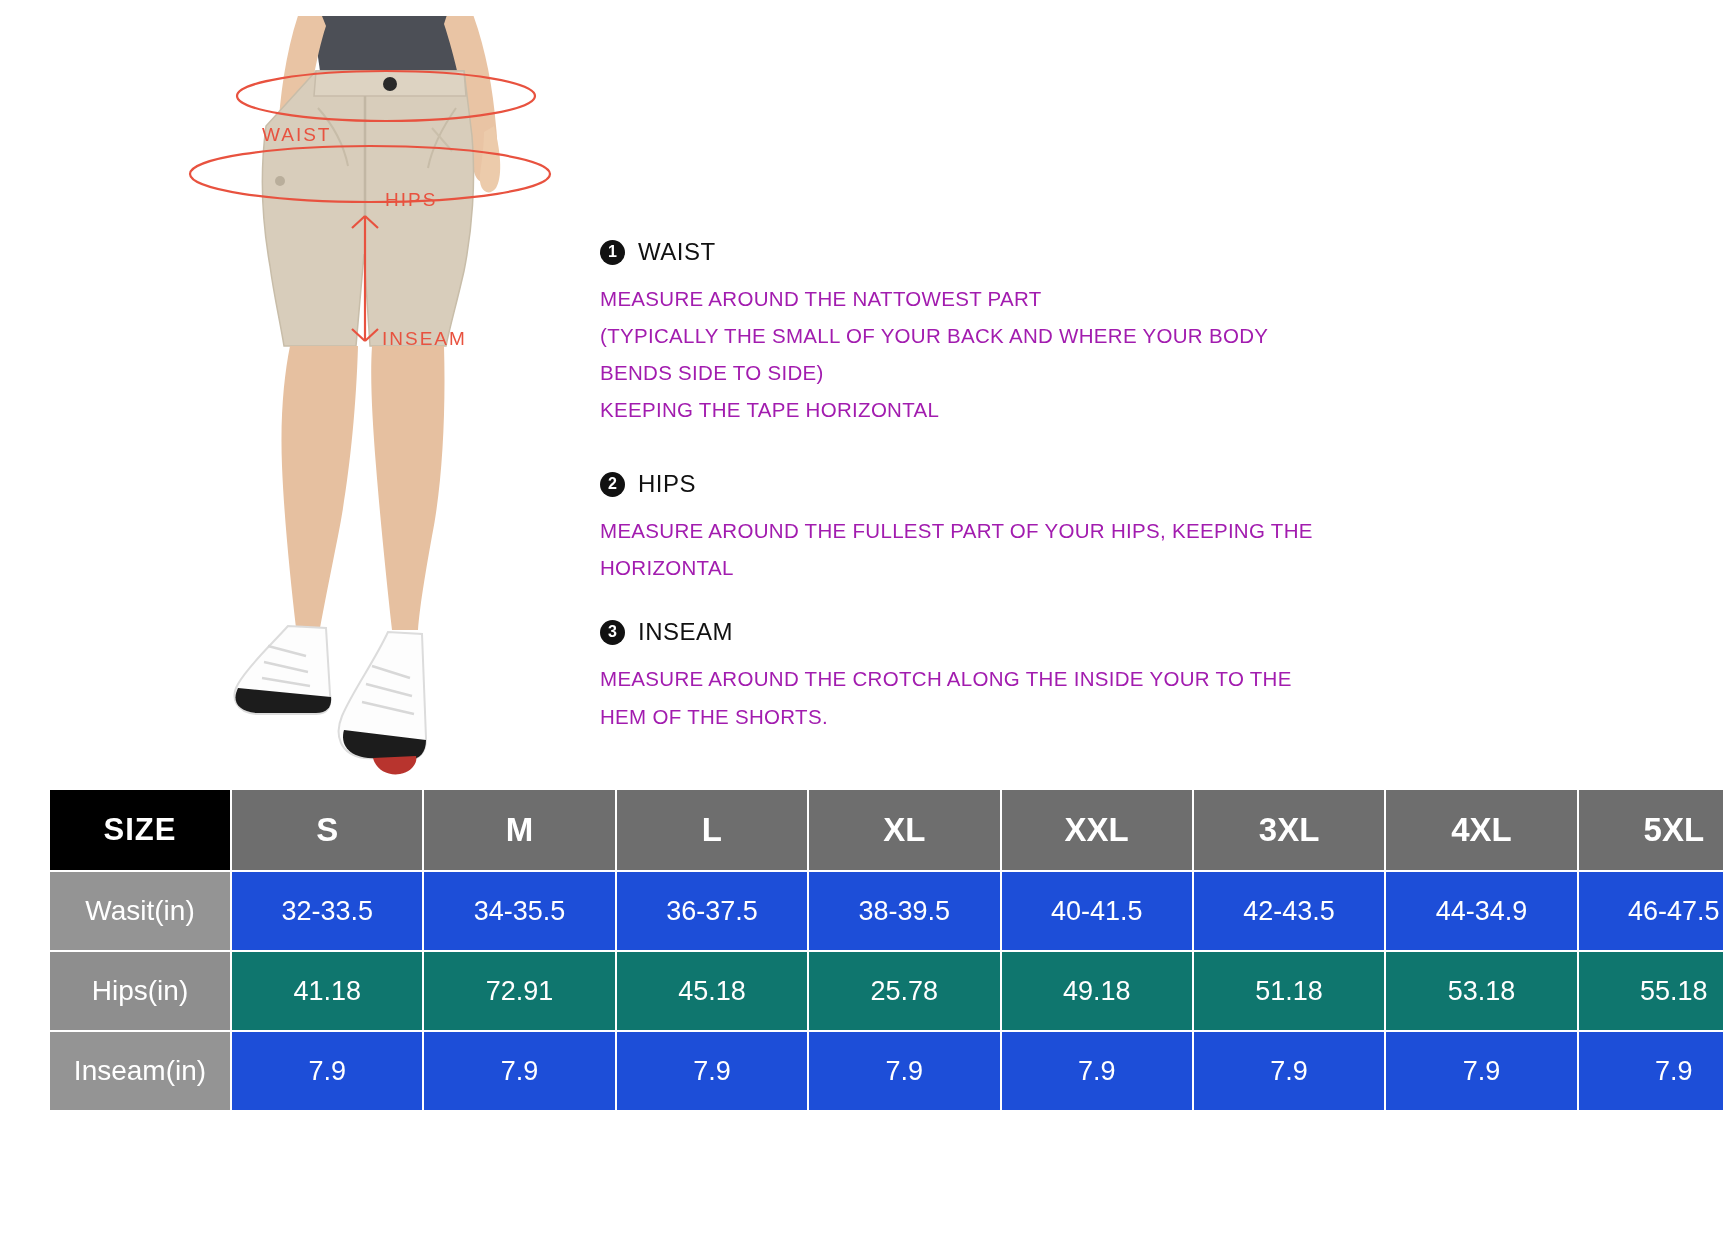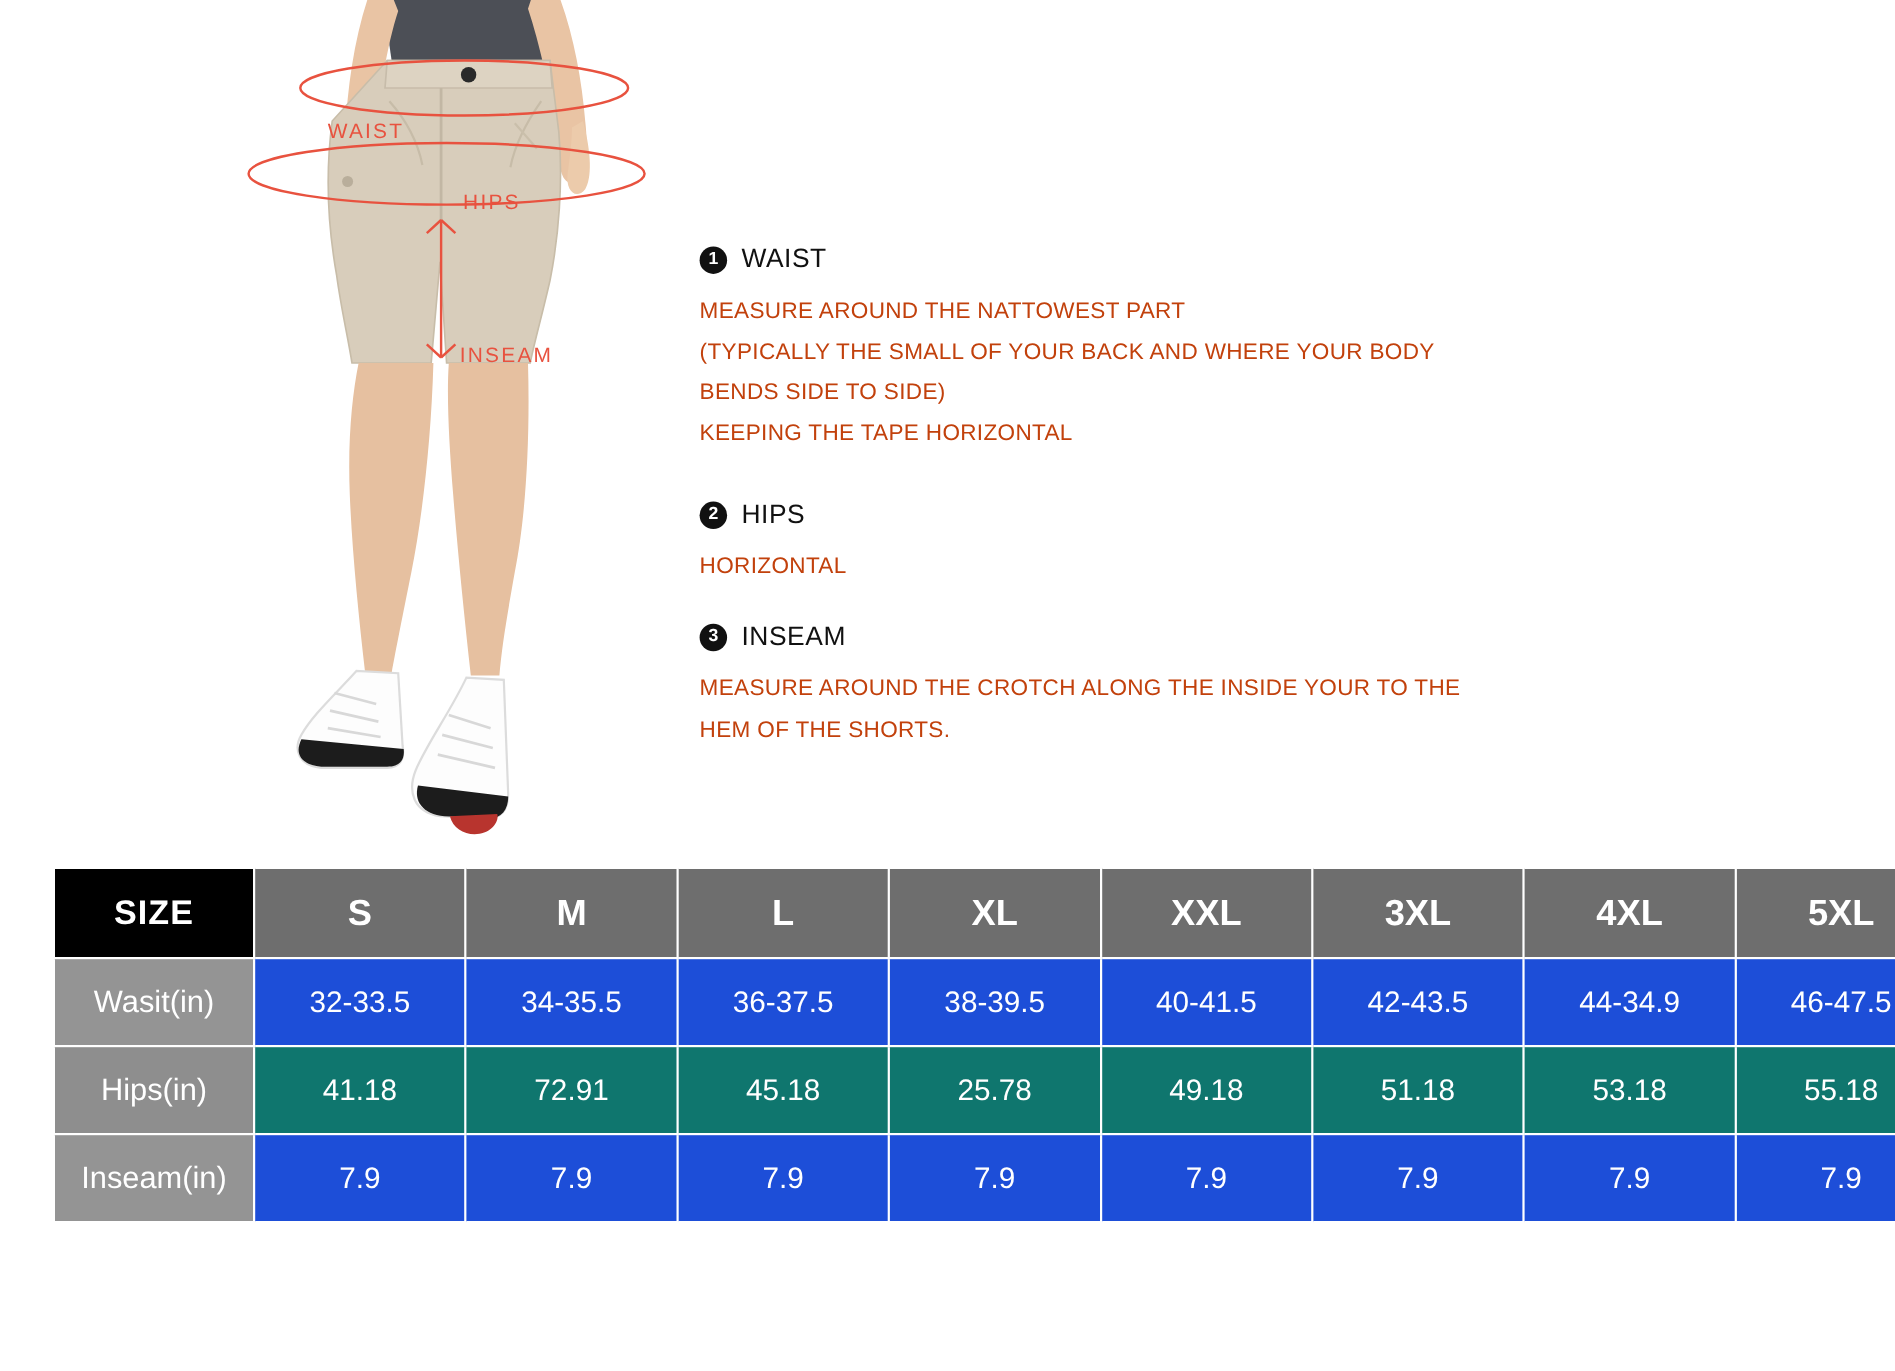--- a/index.html
+++ b/index.html
@@ -11,24 +11,23 @@
     width: 1723px;
     height: 1246px;
     font-family: "Liberation Sans", sans-serif;
     position: relative;
     overflow: hidden;
   }
 
   
   .top-area {
     position: absolute;
-    left: 0; top: 0;
+    left: 0; top: 16px;
     width: 1575px;
     height: 790px;
-    margin-left: 36px;
   }
 
   
   .illustration {
     position: absolute;
     left: 120px;
     top: 0;
     width: 500px;
     height: 790px;
   }
@@ -62,21 +61,21 @@
     line-height: 1;
     flex: none;
   }
   .instr-title {
     font-size: 24px;
     color: #111;
     letter-spacing: 0.5px;
   }
   .instr-line {
     font-size: 20.5px;
-    color: #c2410c;
+    color: #a21caf;
     letter-spacing: 0.3px;
     line-height: 37px;
   }
   .instr-block.b2 { margin-top: 42px; }
   .instr-block.b3 { margin-top: 32px; }
   .instr-block.b3 .instr-line { line-height: 38px; }
 
   
   .size-table {
     position: absolute;
@@ -184,20 +183,21 @@
       <div class="instr-line">(TYPICALLY THE SMALL OF YOUR BACK AND WHERE YOUR BODY</div>
       <div class="instr-line">BENDS SIDE TO SIDE)</div>
       <div class="instr-line">KEEPING THE TAPE HORIZONTAL</div>
     </div>
 
     <div class="instr-block b2">
       <div class="instr-head">
         <span class="badge">2</span>
         <span class="instr-title">HIPS</span>
       </div>
+      <div class="instr-line">MEASURE AROUND THE FULLEST PART OF YOUR HIPS, KEEPING THE</div>
       <div class="instr-line">HORIZONTAL</div>
     </div>
 
     <div class="instr-block b3">
       <div class="instr-head">
         <span class="badge">3</span>
         <span class="instr-title">INSEAM</span>
       </div>
       <div class="instr-line">MEASURE AROUND THE CROTCH ALONG THE INSIDE YOUR TO THE</div>
       <div class="instr-line">HEM OF THE SHORTS.</div>

